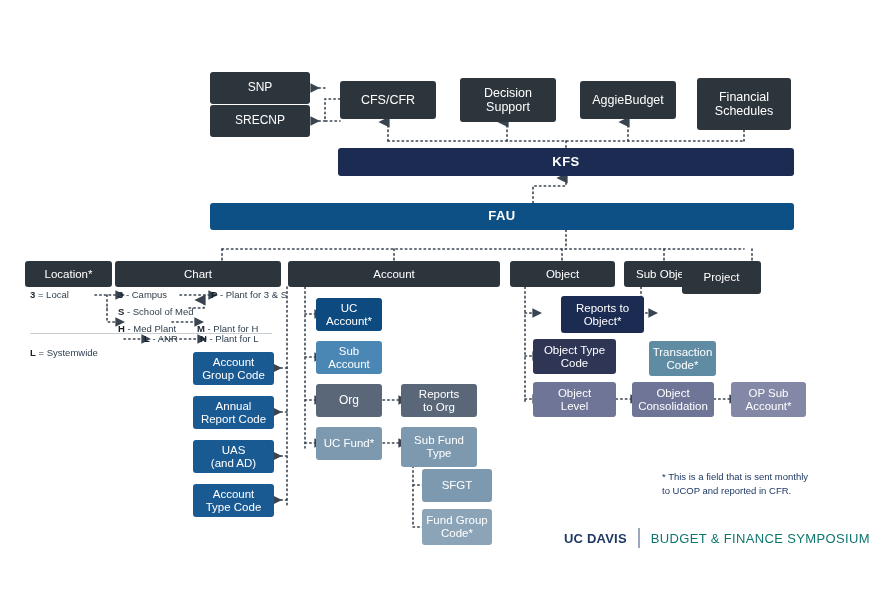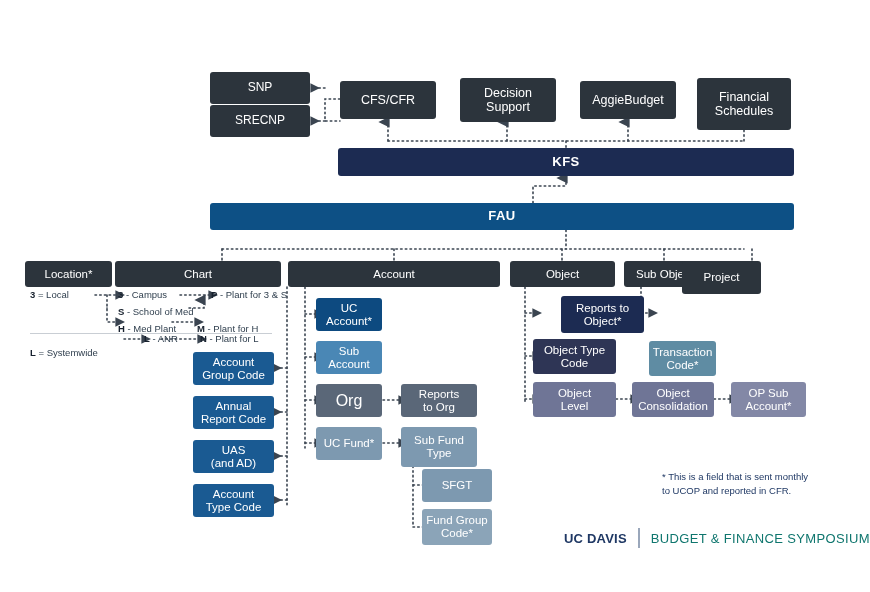--- a/index.html
+++ b/index.html
@@ -220,21 +220,21 @@
 
   <div class="box blue-med" style="left:193px;top:484px;width:81px;height:33px;font-size:11.5px;">Account
 Type Code</div>
 
   <div class="box navy-md" style="left:316px;top:298px;width:66px;height:33px;font-size:11.5px;">UC
 Account*</div>
 
   <div class="box blue-lt" style="left:316px;top:341px;width:66px;height:33px;font-size:11.5px;">Sub
 Account</div>
 
-  <div class="box slate" style="left:316px;top:384px;width:66px;height:33px;font-size:16px;">Org</div>
+  <div class="box slate" style="left:316px;top:384px;width:66px;height:33px;font-size:12px;">Org</div>
 
   <div class="box slate-lt" style="left:316px;top:427px;width:66px;height:33px;font-size:11.5px;">UC Fund*</div>
 
   <div class="box slate" style="left:401px;top:384px;width:76px;height:33px;font-size:11.5px;">Reports
 to Org</div>
 
   <div class="box slate-lt" style="left:401px;top:427px;width:76px;height:40px;font-size:11.5px;">Sub Fund
 Type</div>
 
   <div class="box slate-lt" style="left:422px;top:469px;width:70px;height:33px;font-size:11.5px;">SFGT</div>

